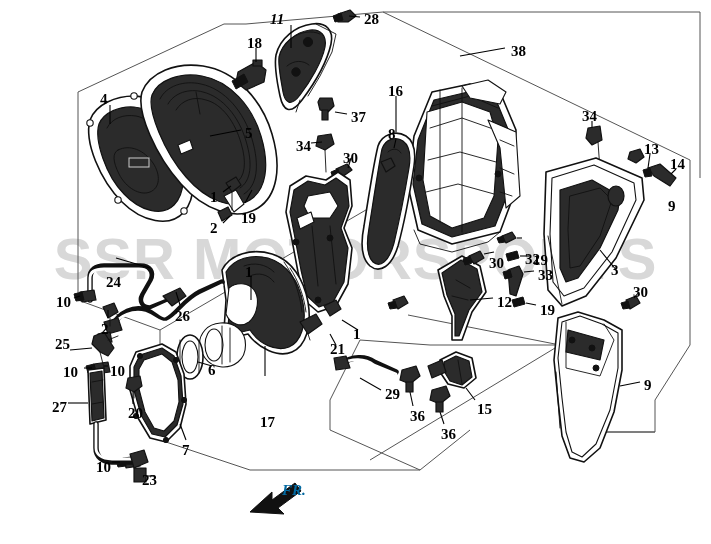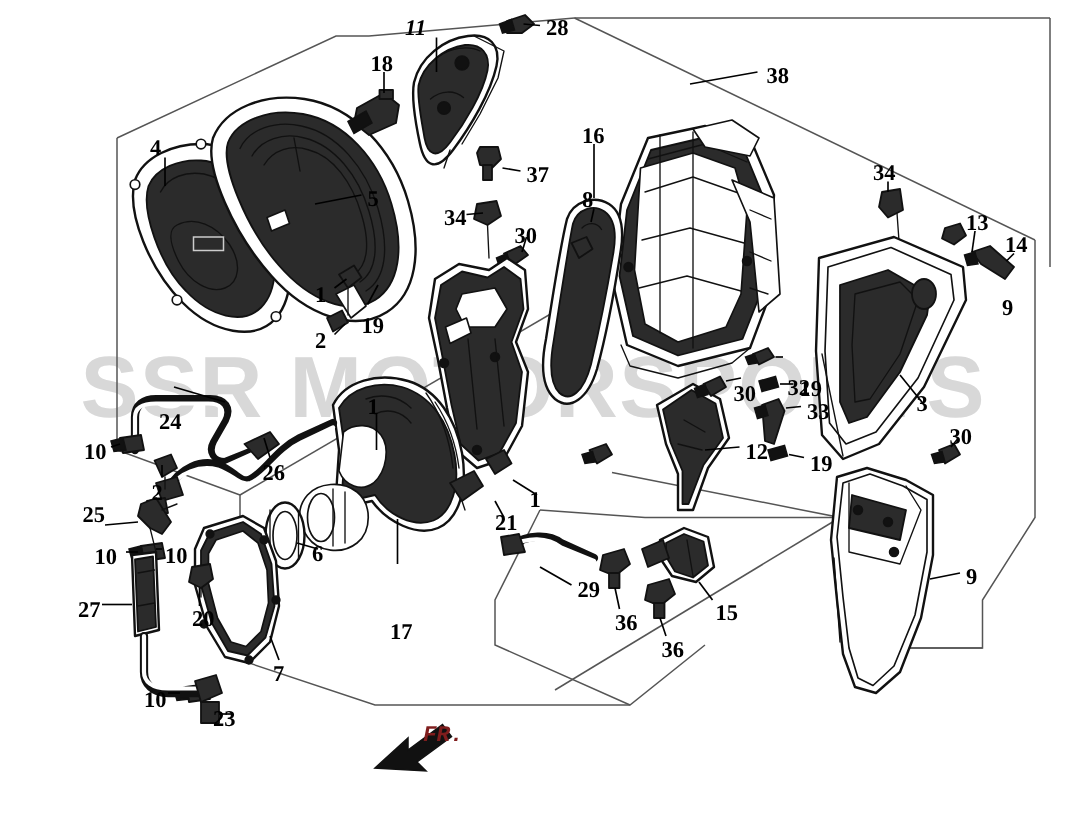--- a/index.html
+++ b/index.html
@@ -7,22 +7,22 @@
   body{width:711px;height:544px;overflow:hidden;
        font-family:"Liberation Serif",serif;}
   #stage{position:relative;width:711px;height:544px;background:#ffffff;}
   svg.layer{position:absolute;left:0;top:0;width:711px;height:544px;}
   #wm{position:absolute;left:0;top:225px;width:711px;text-align:center;
       font-family:"Liberation Sans",sans-serif;font-size:58px;font-weight:700;
       letter-spacing:1px;color:#d8d8d8;white-space:nowrap;user-select:none;}
   .calloutlbl{position:absolute;font-family:"Liberation Serif",serif;
       font-size:15px;font-weight:700;color:#000;line-height:1;
       white-space:nowrap;}
-  .frlbl{position:absolute;font-family:Liberation Mono, monospace;
-      font-size:15px;font-weight:700;font-style:italic;color:#7f1d1d;}
+  .frlbl{position:absolute;font-family:Liberation Serif, serif;
+      font-size:15px;font-weight:700;font-style:italic;color:#0369a1;}
 </style>
 </head>
 <body>
 
 <div id="stage">
 
   <div id="wm">SSR MOTORSPORTS</div>
 
   <svg class="layer" viewBox="0 0 711 544">
     <defs>

